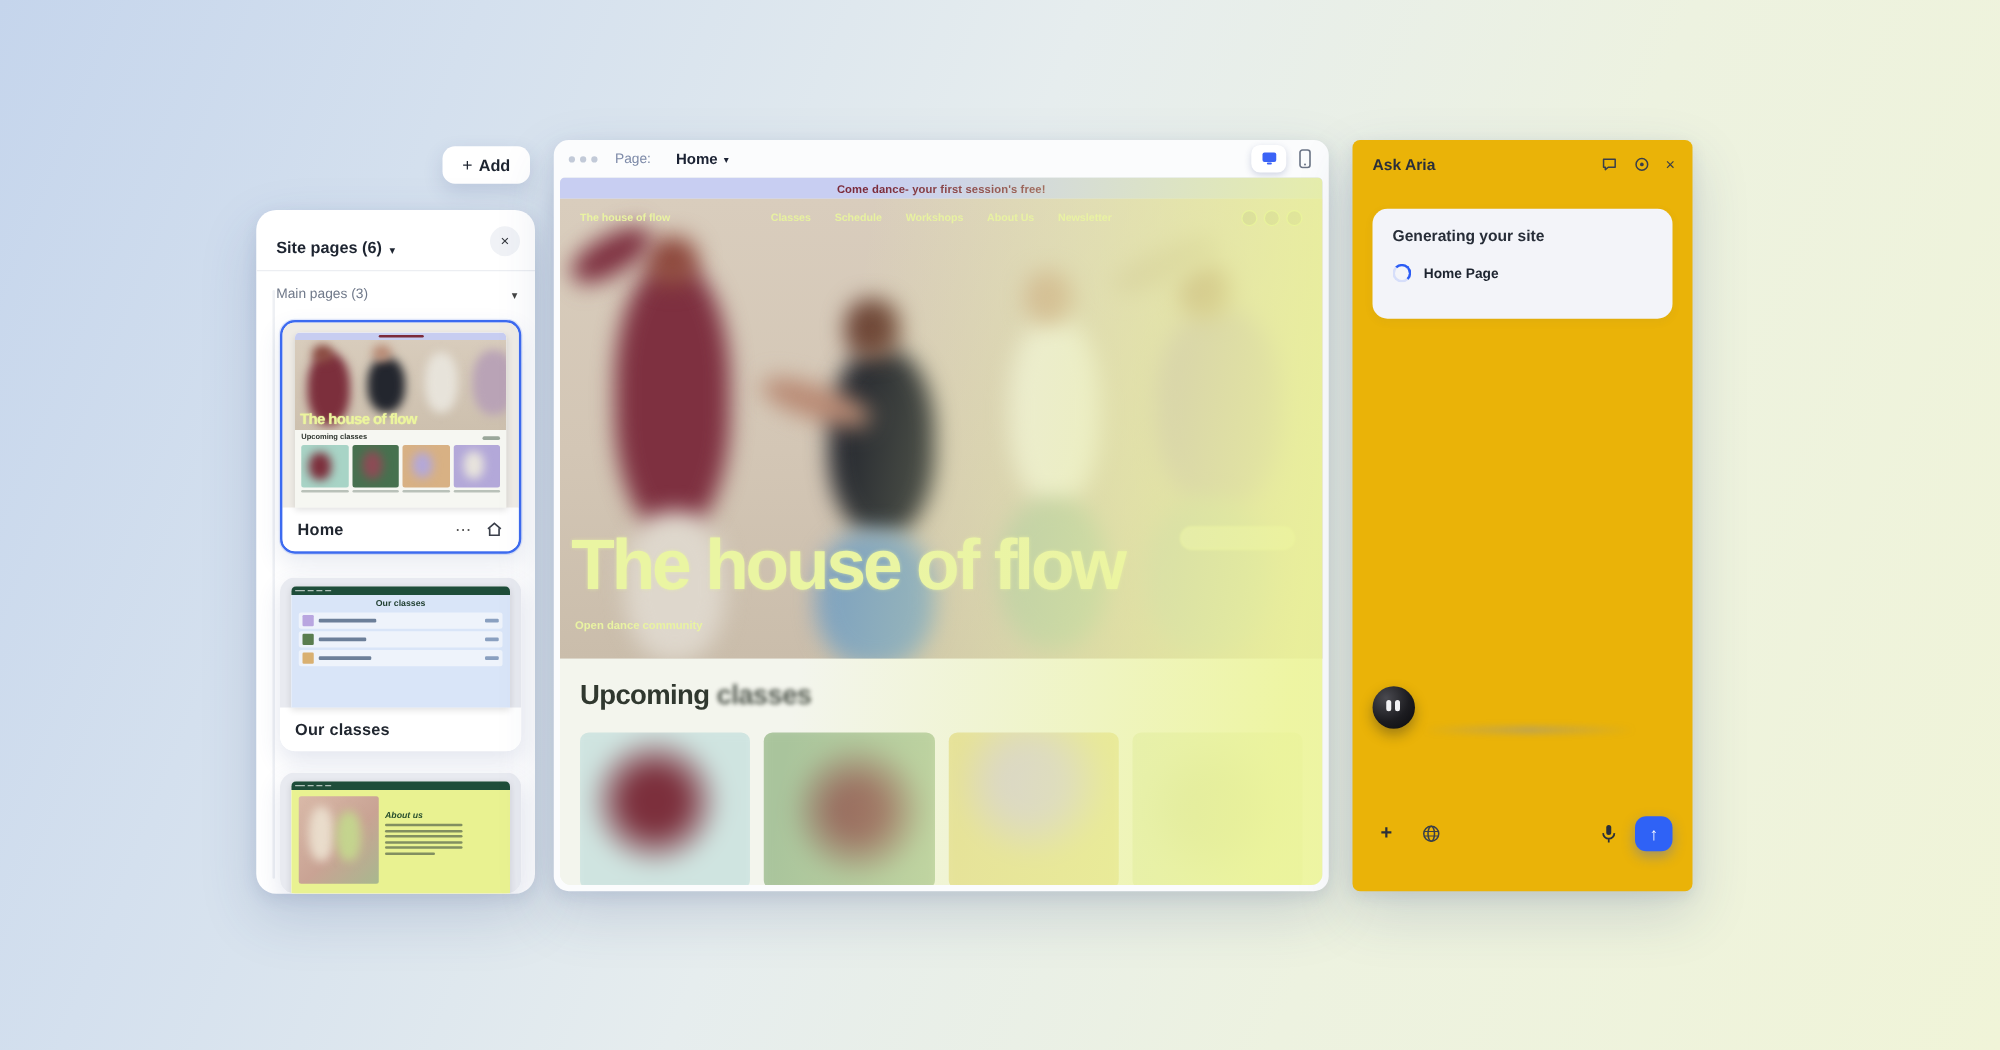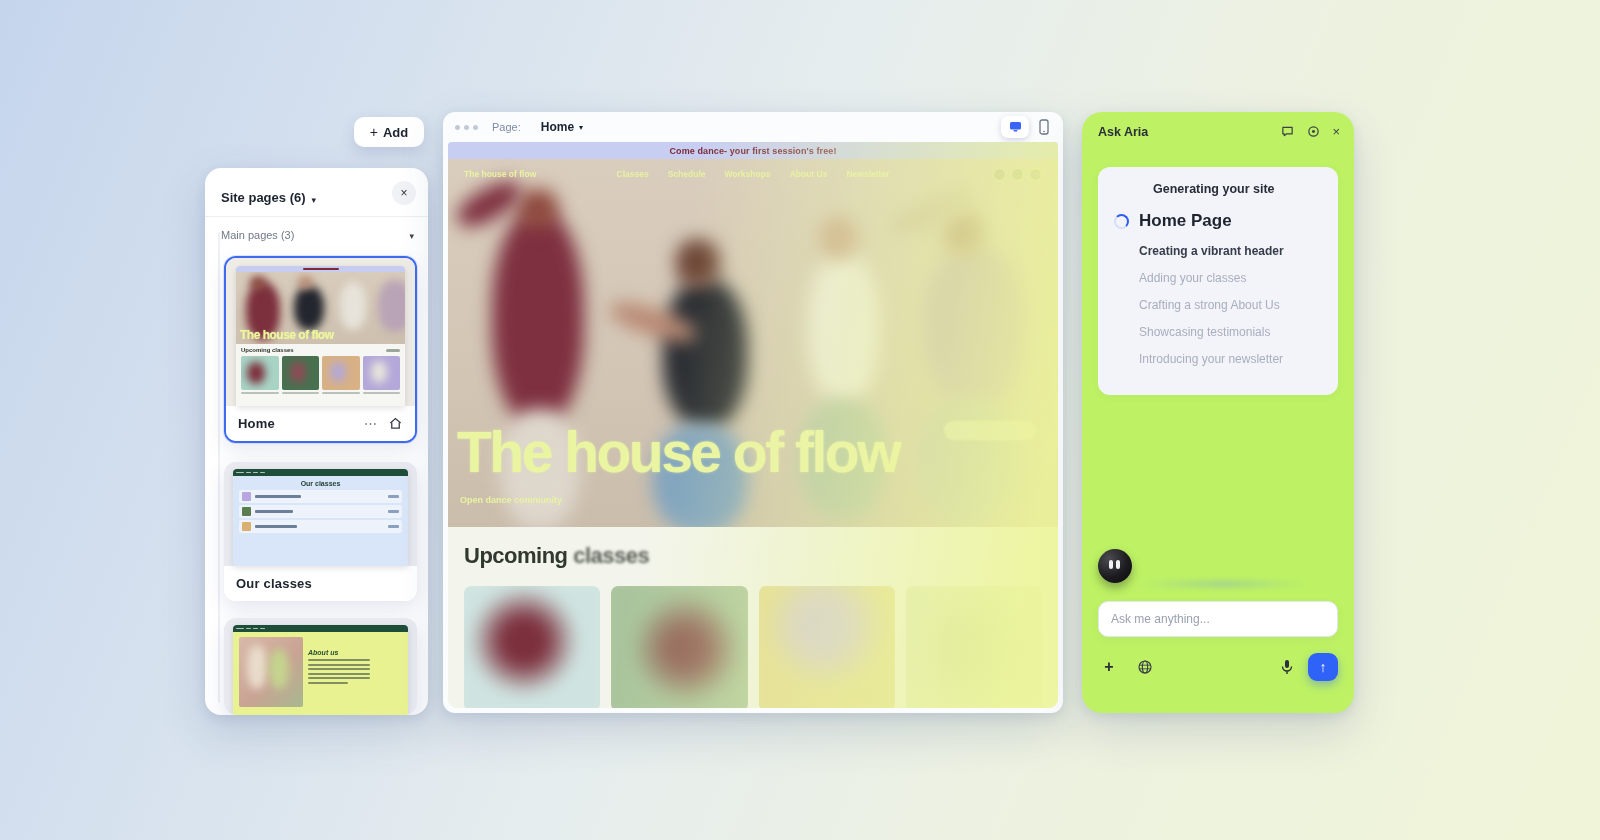--- a/index.html
+++ b/index.html
@@ -120,38 +120,38 @@
   .sec-title .b2 { filter:blur(1.6px); opacity:.8; }
   .class-cards { display:flex; gap:11px; margin-top:17px; }
   .class-card { width:139px; height:125px; border-radius:7px; overflow:hidden; position:relative; }
   .class-card .fill { position:absolute; inset:-12px; filter:blur(8px); }
 
   .gen-overlay { position:absolute; inset:0; z-index:9; pointer-events:none;
     background:linear-gradient(99deg, rgba(235,243,168,0) 36%, rgba(235,243,168,.42) 60%, rgba(237,245,152,.88) 93%); }
 
   
   .aria-panel { position:absolute; left:1082px; top:112px; width:272px; height:601px;
-    background:#bef264; border-radius:20px; overflow:hidden; }
+    background:#eab308; border-radius:6px; overflow:hidden; }
   .ap-header { display:flex; align-items:center; padding:12px 14px 10px 16px; }
   .ap-title { font-size:12.5px; font-weight:700; color:#2a2f3a; }
   .ap-icons { margin-left:auto; display:flex; align-items:center; gap:12px; }
   .ap-icons .ic { width:14px; height:14px; display:flex; align-items:center; justify-content:center; cursor:pointer; color:#3a3f4a; }
   .ap-close { font-size:13px; color:#3a3f4a; cursor:pointer; }
 
   .user-msg { margin:6px 16px 0; background:#fff; border-radius:12px; padding:13px 14px;
     font-size:12.5px; line-height:1.5; color:#333a45; box-shadow:0 3px 10px rgba(60,80,140,.07); }
 
   .gen-card { margin:18px 16px 0; background:#f3f4f9; border-radius:12px; padding:15px 16px 16px;
     box-shadow:0 2px 8px rgba(60,80,140,.05); }
-  .gen-title { font-size:12.5px; font-weight:700; color:#272d38; margin-bottom:15px;margin-left:39px; }
+  .gen-title { font-size:12.5px; font-weight:700; color:#272d38; margin-bottom:15px; }
   .gen-page-row { display:flex; align-items:center; gap:10px; margin-bottom:13px; }
   .spinner { width:15px; height:15px; border-radius:50%; border:2.5px solid #d6defa; border-top-color:#2b5cf5; border-right-color:#2b5cf5;
     animation:spin 1s linear infinite; flex:none; }
   @keyframes spin { to { transform:rotate(360deg);} }
-  .gen-page { font-size:17px; font-weight:700; color:#1d2430; }
+  .gen-page { font-size:11px; font-weight:700; color:#1d2430; }
   .gen-steps { padding-left:25px; }
   .gen-step { font-size:12px; margin-bottom:13px; }
   .gen-step.active { color:#353c4a; font-weight:600; }
   .gen-step.pending { color:#a8aebe; }
 
   .aria-avatar { position:absolute; left:16px; top:437px; width:34px; height:34px; border-radius:50%;
     background:radial-gradient(circle at 32% 28%, #4a4a50 0%, #1c1c20 55%, #0a0a0c 100%);
     box-shadow:0 5px 10px rgba(20,25,40,.35); }
   .aria-avatar i { position:absolute; top:11px; width:4px; height:9px; border-radius:2px; background:#f2f2f4; }
   .aria-avatar i.l { left:11px; } .aria-avatar i.r { left:18px; }
@@ -417,36 +417,28 @@
     </span>
   </div>
 
 
   <div class="gen-card">
     <div class="gen-title">Generating your site</div>
     <div class="gen-page-row">
       <span class="spinner"></span>
       <span class="gen-page">Home Page</span>
     </div>
-    <div class="gen-steps">
-      <div class="gen-step active">Creating a vibrant header</div>
-      <div class="gen-step pending">Adding your classes</div>
-      <div class="gen-step pending">Crafting a strong About Us</div>
-      <div class="gen-step pending">Showcasing testimonials</div>
-      <div class="gen-step pending">Introducing your newsletter</div>
-    </div>
   </div>
 
   <div class="aria-avatar">
       <i class="l"></i>
       <i class="r"></i>
     </div>
   <div class="glow-line"></div>
 
-  <input class="ask-input" placeholder="Ask me anything..." style="">
 
   <div class="composer-row">
     <span class="cr-ic cr-plus">+</span>
     <span class="cr-ic cr-orb">
       <svg width="16" height="16" viewBox="0 0 16 16" fill="none" stroke="#3a3f4a" stroke-width="1.2">
         <circle cx="8" cy="8" r="6"></circle>
           <ellipse cx="8" cy="8" rx="2.6" ry="6"></ellipse>
           <path d="M2.3 6.2h11.4M2.3 9.8h11.4" stroke-width="0.9"></path>
       </svg>
     </span>

